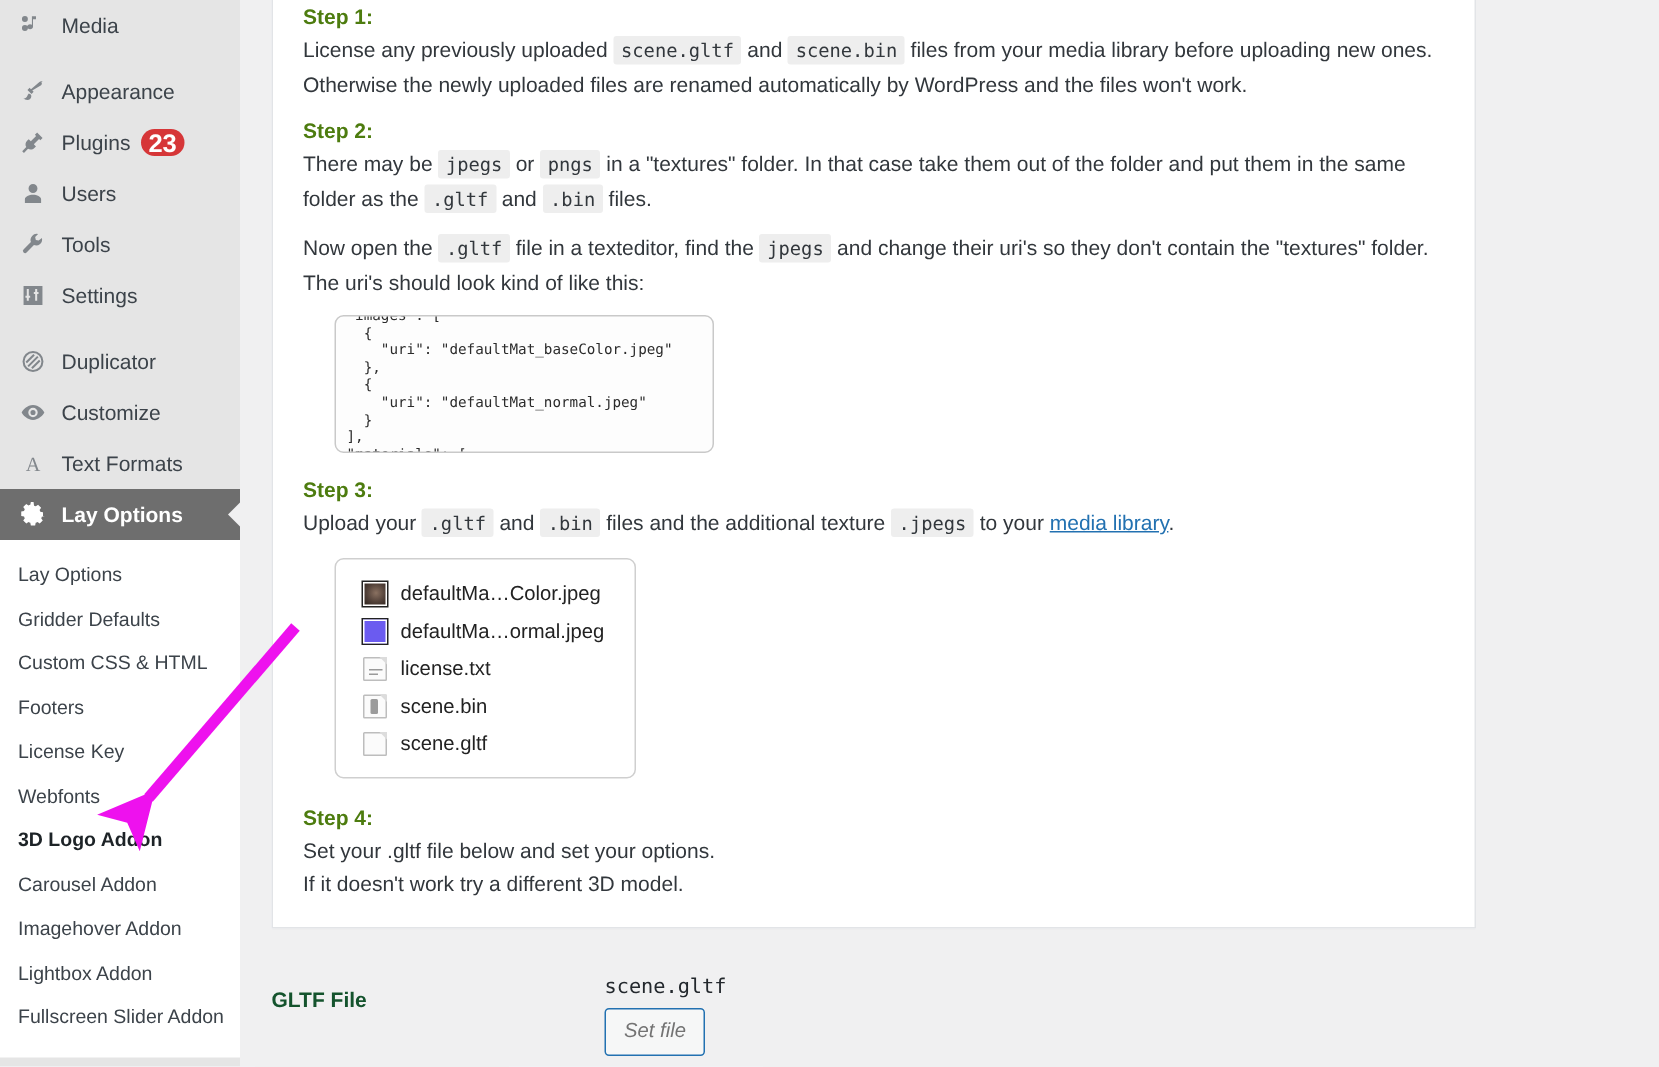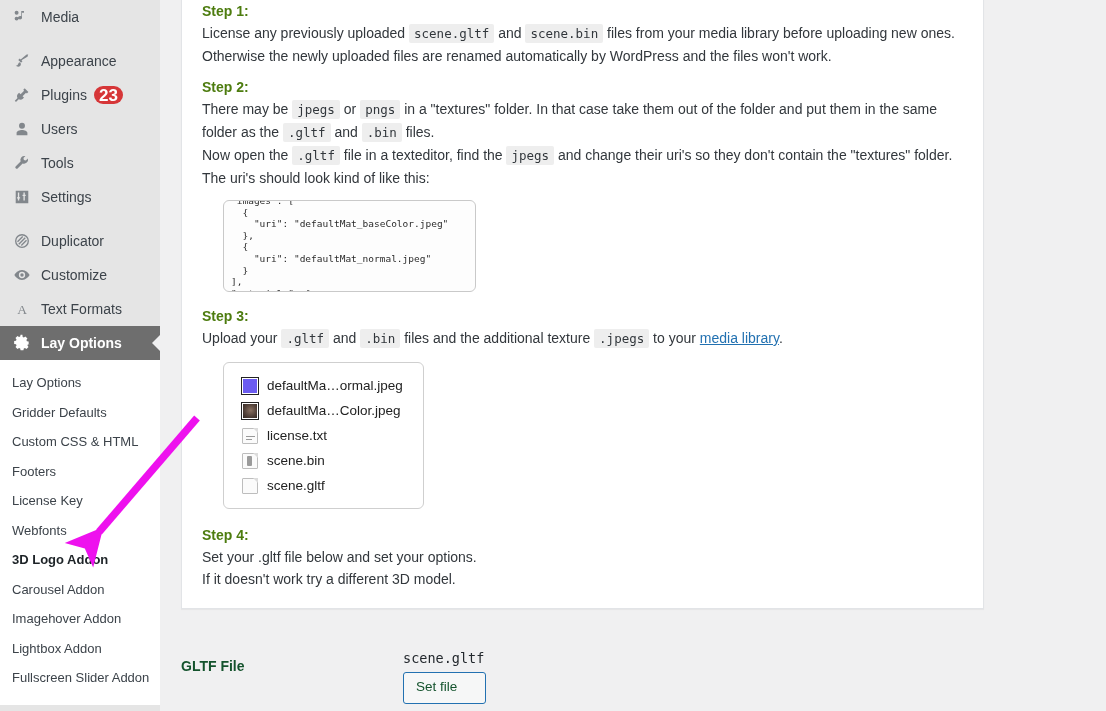--- a/index.html
+++ b/index.html
@@ -218,28 +218,29 @@
   }
   .field-ctl { position: absolute; left: 222px; top: 0; }
   .filename {
     font-family: "DejaVu Sans Mono", "Liberation Mono", monospace;
     font-size: 13.5px;
     color: #23282d;
     margin-bottom: 6px;
   }
   .btn-secondary {
     display: inline-block;
-    padding: 5px 28px 6px 12px;
+    padding: 5px 12px 6px 12px;
     background: #f6f7f7;
     border: 1px solid #2271b1;
     border-radius: 3px;
-    color: #14532d;
+    color: #737373;
     font-size: 13.5px;
     line-height: 1.4;
     cursor: pointer;
+    font-style: italic;
   }
 
   
   .arrow-svg {
     position: absolute; left: 0; top: 0;
     width: 1106px; height: 711px;
     pointer-events: none;
   }
 </style>
 </head>
@@ -353,45 +354,45 @@
   <main class="content-wrap">
 
     <section class="panel">
 
       <h3 class="step-head">Step 1:</h3>
       <p class="para"><span>License any previously uploaded </span><code class="inl">scene.gltf</code><span> and </span><code class="inl">scene.bin</code><span> files from your media library before uploading new ones.</span></p>
       <p class="para">Otherwise the newly uploaded files are renamed automatically by WordPress and the files won't work.</p>
 
       <h3 class="step-head">Step 2:</h3>
       <p class="para"><span>There may be </span><code class="inl">jpegs</code><span> or </span><code class="inl">pngs</code><span> in a "textures" folder. In that case take them out of the folder and put them in the same folder as the </span><code class="inl">.gltf</code><span> and </span><code class="inl">.bin</code><span> files.</span></p>
-      <p class="para" style=""><span>Now open the </span><code class="inl">.gltf</code><span> file in a texteditor, find the </span><code class="inl">jpegs</code><span> and change their uri's so they don't contain the "textures" folder. The uri's should look kind of like this:</span></p>
+      <p class="para" style="margin-top:10px;"><span>Now open the </span><code class="inl">.gltf</code><span> file in a texteditor, find the </span><code class="inl">jpegs</code><span> and change their uri's so they don't contain the "textures" folder. The uri's should look kind of like this:</span></p>
 
       <div class="codeshot">
         <pre>"images": [
   {
     "uri": "defaultMat_baseColor.jpeg"
   },
   {
     "uri": "defaultMat_normal.jpeg"
   }
 ],
 "materials": [</pre>
       </div>
 
       <h3 class="step-head" style="margin-top:16px;">Step 3:</h3>
       <p class="para"><span>Upload your </span><code class="inl">.gltf</code><span> and </span><code class="inl">.bin</code><span> files and the additional texture </span><code class="inl">.jpegs</code><span> to your </span><a class="link" href="#">media library</a><span>.</span></p>
 
       <div class="filebox" id="file-list">
           <div class="filerow">
+            <span class="ficon img-dark"></span>
+            <span>defaultMa…Color.jpeg</span>
+          </div>
+          <div class="filerow">
             <span class="ficon img-blue"></span>
             <span>defaultMa…ormal.jpeg</span>
-          </div>
-          <div class="filerow">
-            <span class="ficon img-dark"></span>
-            <span>defaultMa…Color.jpeg</span>
           </div>
           <div class="filerow">
             <span class="ficon doc txt"></span>
             <span>license.txt</span>
           </div>
           <div class="filerow">
             <span class="ficon doc bin"></span>
             <span>scene.bin</span>
           </div>
           <div class="filerow">

